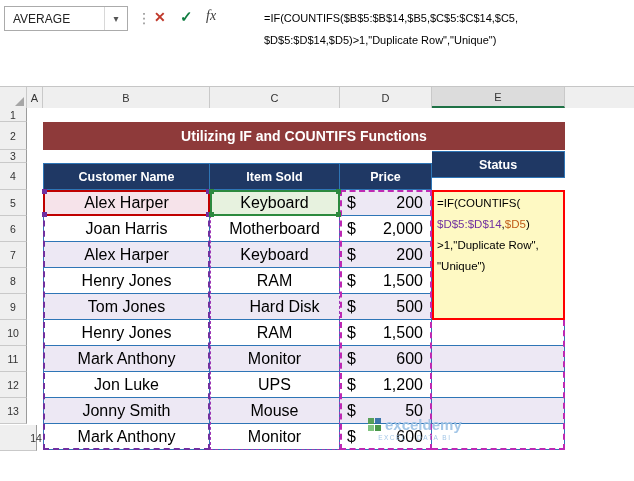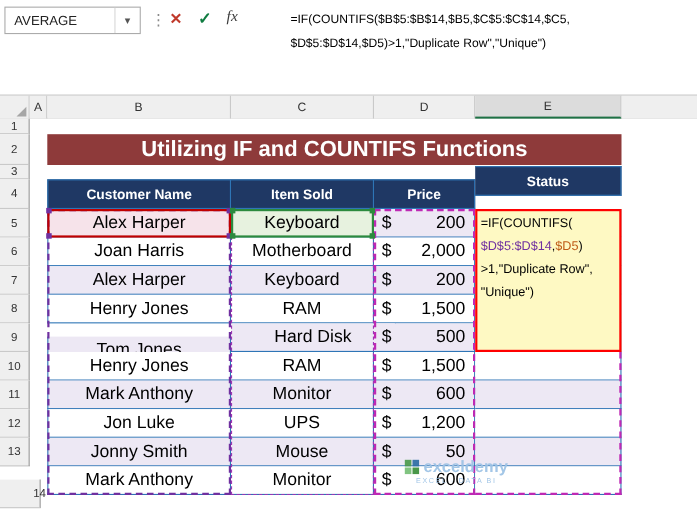--- a/index.html
+++ b/index.html
@@ -26,21 +26,21 @@
   .chcell{position:absolute;top:0;height:21px;display:flex;align-items:center;justify-content:center;
           font-size:11px;color:#333;border-right:1px solid #C9C9C9;box-sizing:border-box;background:#EFEFEF;}
   .chcell.corner::after{content:'';position:absolute;right:2px;bottom:2px;
           border-left:9px solid transparent;border-bottom:9px solid #A6A6A6;}
   .bodyarea{position:absolute;top:22px;left:0;width:634px;height:373px;background:#fff;}
   .rhcell{position:absolute;left:0;width:27px;display:flex;align-items:center;justify-content:center;
           font-size:10.5px;color:#333;background:#EFEFEF;border-right:1px solid #9B9B9B;
           border-bottom:1px solid #C9C9C9;box-sizing:border-box;}
   
   .title-bar{position:absolute;left:43px;top:14px;width:522px;height:28px;display:flex;
-             align-items:center;justify-content:center;color:#fff;font-weight:bold;font-size:20px;}
+             align-items:center;justify-content:center;color:#fff;font-weight:bold;font-size:14px;}
   .cell{position:absolute;box-sizing:border-box;display:flex;align-items:center;justify-content:center;
         font-size:16px;border-right:1px solid #2E75B6;border-bottom:1px solid #2E75B6;background:#fff;}
   .cell.first{border-left:1px solid #2E75B6;}
   .cell.th{color:#fff;font-weight:bold;font-size:12.5px;border-top:1px solid #2E75B6;}
   .cell.price{justify-content:space-between;padding:0 8px 0 7px;}
   
   .ov{position:absolute;box-sizing:border-box;pointer-events:none;}
   .b-range{left:43px;top:82px;width:167px;height:260px;border:2px dashed #7030A0;z-index:3;}
   .c-range{left:210px;top:82px;width:130px;height:260px;border:1px dashed #9C36B5;z-index:3;}
   .d-range{left:340px;top:82px;width:92px;height:260px;border:2px dashed #BE29B4;z-index:3;}
@@ -102,21 +102,21 @@
           <div class="rhcell" style="top: 55px; height: 27px;">4</div>
           <div class="rhcell" style="top: 82px; height: 26px;">5</div>
           <div class="rhcell" style="top: 108px; height: 26px;">6</div>
           <div class="rhcell" style="top: 134px; height: 26px;">7</div>
           <div class="rhcell" style="top: 160px; height: 26px;">8</div>
           <div class="rhcell" style="top: 186px; height: 26px;">9</div>
           <div class="rhcell" style="top: 212px; height: 26px;">10</div>
           <div class="rhcell" style="top: 238px; height: 26px;">11</div>
           <div class="rhcell" style="top: 264px; height: 26px;">12</div>
           <div class="rhcell" style="top: 290px; height: 26px;">13</div>
-          <div class="rhcell" style="top: 328px; height: 26px; padding-left: 36px;">14</div>
+          <div class="rhcell" style="top: 317px; height: 26px; padding-left: 36px;">14</div>
         </div>
 
       <div class="title-bar" style="background: rgb(142, 58, 58);">Utilizing IF and COUNTIFS Functions</div>
       <div id="cells">
           <div class="cell th first" style="left: 43px; top: 55px; width: 167px; height: 27px; background: rgb(31, 56, 100);">Customer Name</div>
           <div class="cell th" style="left: 210px; top: 55px; width: 130px; height: 27px; background: rgb(31, 56, 100);">Item Sold</div>
           <div class="cell th" style="left: 340px; top: 55px; width: 92px; height: 27px; background: rgb(31, 56, 100);">Price</div>
           <div class="cell th" style="left: 432px; top: 43px; width: 133px; height: 27px; background: rgb(31, 56, 100);">Status</div>
           <div class="cell first" style="left: 43px; top: 82px; width: 167px; height: 26px; background: rgb(246, 227, 234);">Alex Harper</div>
           <div class="cell" style="left: 210px; top: 82px; width: 130px; height: 26px; background: rgb(231, 242, 223);">Keyboard</div>
@@ -139,21 +139,21 @@
             <span>200</span>
           </div>
           <div class="cell" style="left: 432px; top: 134px; width: 133px; height: 26px; background: rgb(237, 232, 244);"></div>
           <div class="cell first" style="left: 43px; top: 160px; width: 167px; height: 26px; background: rgb(255, 255, 255);">Henry Jones</div>
           <div class="cell" style="left: 210px; top: 160px; width: 130px; height: 26px; background: rgb(255, 255, 255);">RAM</div>
           <div class="cell price" style="left: 340px; top: 160px; width: 92px; height: 26px; background: rgb(255, 255, 255);">
             <span>$</span>
             <span>1,500</span>
           </div>
           <div class="cell" style="left: 432px; top: 160px; width: 133px; height: 26px; background: rgb(255, 255, 255);"></div>
-          <div class="cell first" style="left: 43px; top: 186px; width: 167px; height: 26px; background: rgb(237, 232, 244); margin-top: 12px;">Tom Jones</div>
+          <div class="cell first" style="left: 43px; top: 186px; width: 167px; height: 26px; background: rgb(237, 232, 244);">Tom Jones</div>
           <div class="cell" style="left: 210px; top: 186px; width: 150px; height: 26px; background: rgb(237, 232, 244);">Hard Disk</div>
           <div class="cell price" style="left: 340px; top: 186px; width: 92px; height: 26px; background: rgb(237, 232, 244);">
             <span>$</span>
             <span>500</span>
           </div>
           <div class="cell" style="left: 432px; top: 186px; width: 133px; height: 26px; background: rgb(237, 232, 244);"></div>
           <div class="cell first" style="left: 43px; top: 212px; width: 167px; height: 26px; background: rgb(255, 255, 255);">Henry Jones</div>
           <div class="cell" style="left: 210px; top: 212px; width: 130px; height: 26px; background: rgb(255, 255, 255);">RAM</div>
           <div class="cell price" style="left: 340px; top: 212px; width: 92px; height: 26px; background: rgb(255, 255, 255);">
             <span>$</span>

